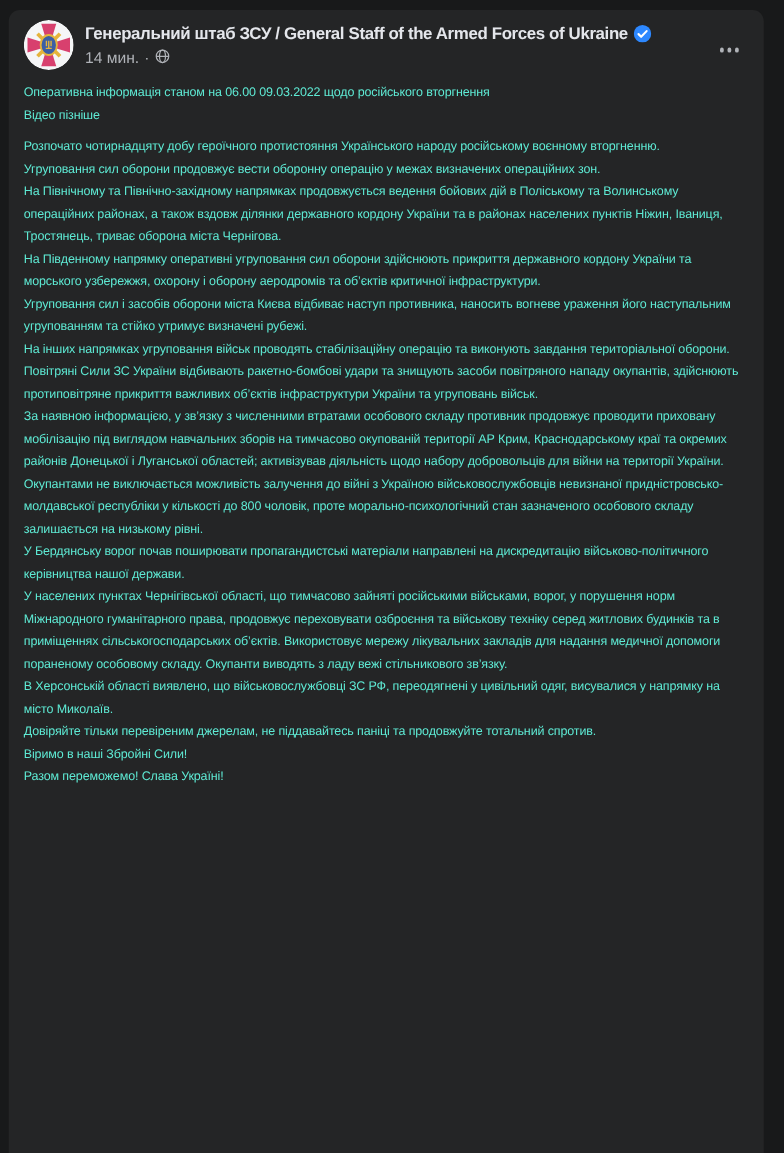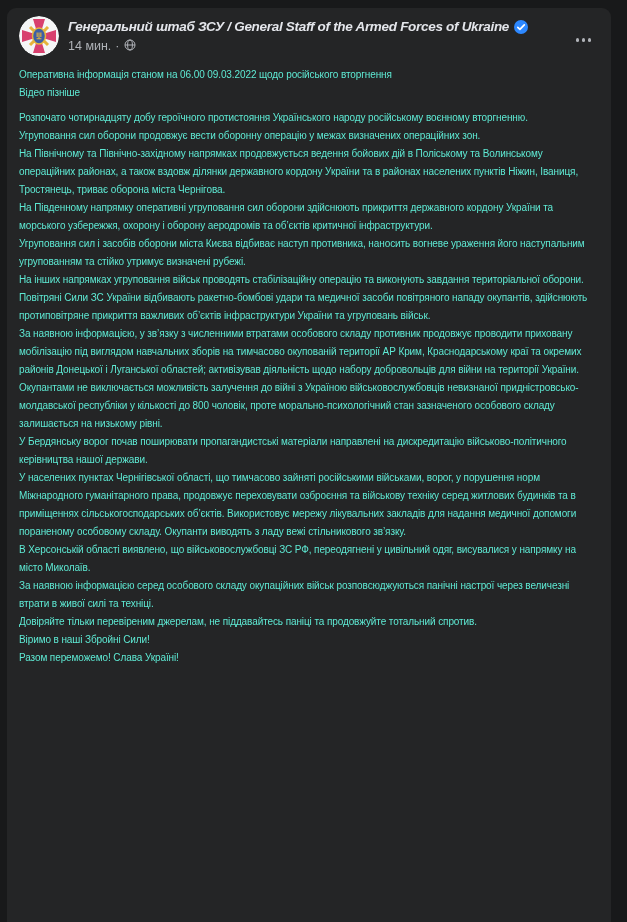--- a/index.html
+++ b/index.html
@@ -47,21 +47,20 @@
     gap: 5px;
     white-space: nowrap;
   }
   .page-name {
     color: #e4e6eb;
     font-size: 13.5px;
     font-weight: 700;
     letter-spacing: -0.3px;
     line-height: 18px;
     cursor: pointer;
-    font-style: italic;
   }
   .verified { display: inline-flex; flex: 0 0 auto; }
   .meta-row {
     display: flex;
     align-items: flex-start;
     gap: 4px;
     margin-top: 2px;
     color: #b0b3b8;
     font-size: 12.5px;
     line-height: 16px;
@@ -157,25 +156,24 @@
       <div>Оперативна інформація станом на 06.00 09.03.2022 щодо російського вторгнення</div>
       <div>Відео пізніше</div>
     </div>
     <div class="post-body">
         <div class="para">Розпочато чотирнадцяту добу героїчного протистояння Українського народу російському воєнному вторгненню.</div>
         <div class="para">Угруповання сил оборони продовжує вести оборонну операцію у межах визначених операційних зон.</div>
         <div class="para">На Північному та Північно-західному напрямках продовжується ведення бойових дій в Поліському та Волинському операційних районах, а також вздовж ділянки державного кордону України та в районах населених пунктів Ніжин, Іваниця, Тростянець, триває оборона міста Чернігова.</div>
         <div class="para">На Південному напрямку оперативні угруповання сил оборони здійснюють прикриття державного кордону України та морського узбережжя, охорону і оборону аеродромів та об’єктів критичної інфраструктури.</div>
         <div class="para">Угруповання сил і засобів оборони міста Києва відбиває наступ противника, наносить вогневе ураження його наступальним угрупованням та стійко утримує визначені рубежі.</div>
         <div class="para">На інших напрямках угруповання військ проводять стабілізаційну операцію та виконують завдання територіальної оборони.</div>
-        <div class="para">Повітряні Сили ЗС України відбивають ракетно-бомбові удари та медичної засоби повітряного нападу окупантів, здійснюють протиповітряне прикриття важливих об’єктів інфраструктури України та угруповань військ.</div>
+        <div class="para">Повітряні Сили ЗС України відбивають ракетно-бомбові удари та знищують засоби повітряного нападу окупантів, здійснюють протиповітряне прикриття важливих об’єктів інфраструктури України та угруповань військ.</div>
         <div class="para">За наявною інформацією, у зв’язку з численними втратами особового складу противник продовжує проводити приховану мобілізацію під виглядом навчальних зборів на тимчасово окупованій території АР Крим, Краснодарському краї та окремих районів Донецької і Луганської областей; активізував діяльність щодо набору добровольців для війни на території України.</div>
         <div class="para">Окупантами не виключається можливість залучення до війні з Україною військовослужбовців невизнаної придністровсько-молдавської республіки у кількості до 800 чоловік, проте морально-психологічний стан зазначеного особового складу залишається на низькому рівні.</div>
         <div class="para">У Бердянську ворог почав поширювати пропагандистські матеріали направлені на дискредитацію військово-політичного керівництва нашої держави.</div>
         <div class="para">У населених пунктах Чернігівської області, що тимчасово зайняті російськими військами, ворог, у порушення норм Міжнародного гуманітарного права, продовжує переховувати озброєння та військову техніку серед житлових будинків та в приміщеннях сільськогосподарських об’єктів. Використовує мережу лікувальних закладів для надання медичної допомоги пораненому особовому складу. Окупанти виводять з ладу вежі стільникового зв’язку.</div>
         <div class="para">В Херсонській області виявлено, що військовослужбовці ЗС РФ, переодягнені у цивільний одяг, висувалися у напрямку на місто Миколаїв.</div>
-        <div class="para">За наявною інформацією серед особового складу окупаційних військ розповсюджуються панічні настрої через величезні втрати в живої силі та техніці.</div>
         <div class="para">Довіряйте тільки перевіреним джерелам, не піддавайтесь паніці та продовжуйте тотальний спротив.</div>
         <div class="para">Віримо в наші Збройні Сили!</div>
         <div class="para">Разом переможемо! Слава Україні!</div>
       </div>
   </div>
 </div>
 
 </body></html>

